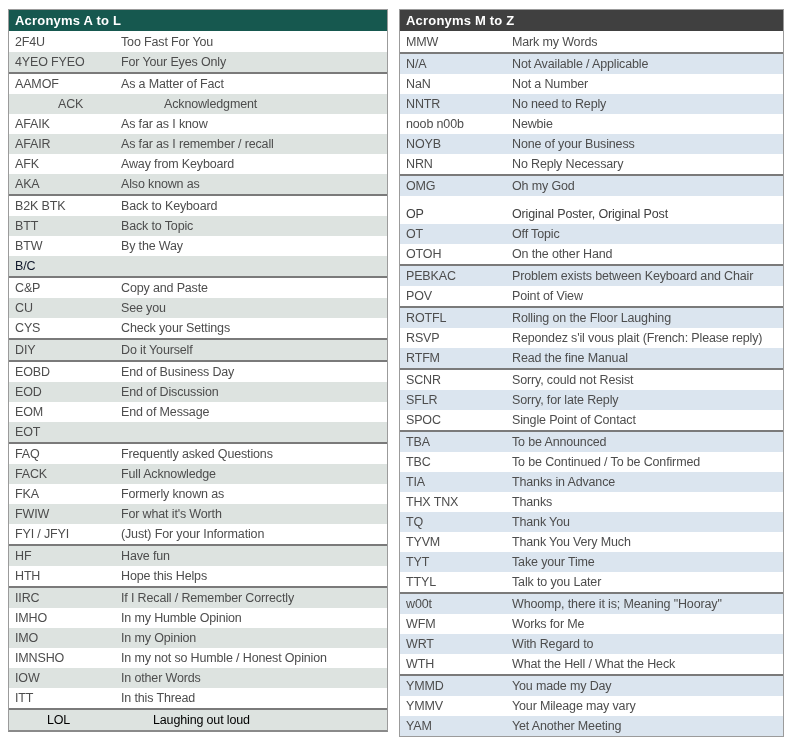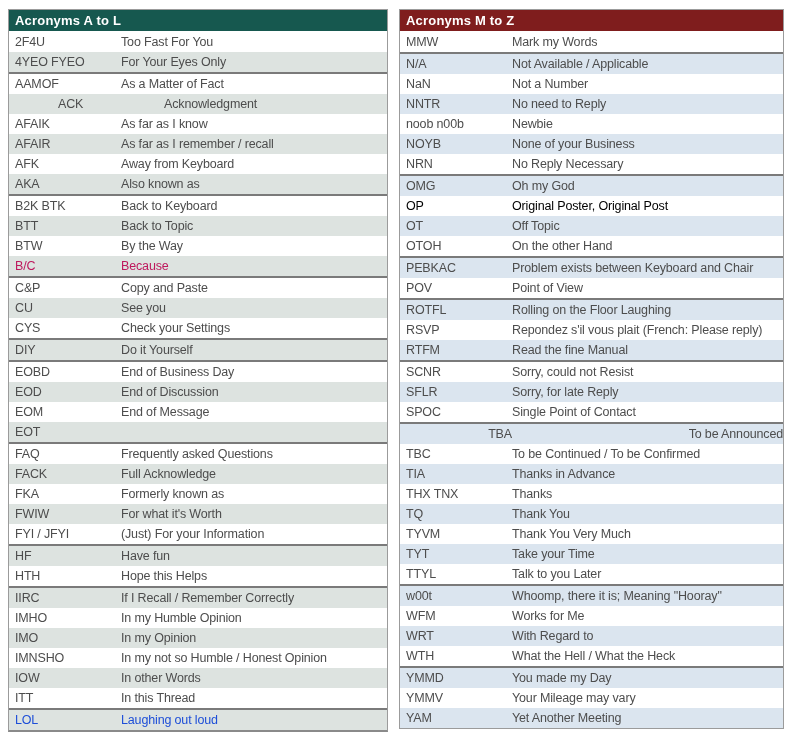--- a/index.html
+++ b/index.html
@@ -111,21 +111,21 @@
             <div class="cell-def">Back to Keyboard</div>
           </div>
           <div class="row shaded" style="color: rgb(77, 77, 77);">
             <div class="cell-acro">BTT</div>
             <div class="cell-def">Back to Topic</div>
           </div>
           <div class="row" style="color: rgb(77, 77, 77);">
             <div class="cell-acro">BTW</div>
             <div class="cell-def">By the Way</div>
           </div>
-          <div class="row shaded" style="color: #be185d;">
+          <div class="row shaded" style="color: #0f172a; flex-direction: column;">
             <div class="cell-acro">B/C</div>
             <div class="cell-def">Because</div>
           </div>
         </div>
         <div class="group">
           <div class="row" style="color: rgb(77, 77, 77);">
             <div class="cell-acro">C&amp;P</div>
             <div class="cell-def">Copy and Paste</div>
           </div>
           <div class="row shaded" style="color: rgb(77, 77, 77);">
@@ -213,29 +213,29 @@
           <div class="row shaded" style="color: rgb(77, 77, 77);">
             <div class="cell-acro">IOW</div>
             <div class="cell-def">In other Words</div>
           </div>
           <div class="row" style="color: rgb(77, 77, 77);">
             <div class="cell-acro">ITT</div>
             <div class="cell-def">In this Thread</div>
           </div>
         </div>
         <div class="group">
-          <div class="row shaded" style="color: #1d4ed8;">
+          <div class="row shaded" style="color: #000000; padding-left: 32px;">
             <div class="cell-acro">LOL</div>
             <div class="cell-def">Laughing out loud</div>
           </div>
         </div>
       </div>
   </section>
   <section class="acro-table t1" style="--divider: #7a7a7a; --shade: #dbe5ef;">
-    <div class="tbl-header" style="background: #7f1d1d; color: rgb(255, 255, 255);">Acronyms M to Z</div>
+    <div class="tbl-header" style="background: #404040; color: rgb(255, 255, 255);">Acronyms M to Z</div>
     <div class="tbl-body">
         <div class="group">
           <div class="row" style="color: rgb(77, 77, 77);">
             <div class="cell-acro">MMW</div>
             <div class="cell-def">Mark my Words</div>
           </div>
         </div>
         <div class="group">
           <div class="row shaded" style="color: rgb(77, 77, 77);">
             <div class="cell-acro">N/A</div>
@@ -260,21 +260,21 @@
           <div class="row" style="color: rgb(77, 77, 77);">
             <div class="cell-acro">NRN</div>
             <div class="cell-def">No Reply Necessary</div>
           </div>
         </div>
         <div class="group">
           <div class="row shaded" style="color: rgb(77, 77, 77);">
             <div class="cell-acro">OMG</div>
             <div class="cell-def">Oh my God</div>
           </div>
-          <div class="row" style="color: #000000;">
+          <div class="row" style="color: #404040; margin-top: 8px;">
             <div class="cell-acro">OP</div>
             <div class="cell-def">Original Poster, Original Post</div>
           </div>
           <div class="row shaded" style="color: rgb(77, 77, 77);">
             <div class="cell-acro">OT</div>
             <div class="cell-def">Off Topic</div>
           </div>
           <div class="row" style="color: rgb(77, 77, 77);">
             <div class="cell-acro">OTOH</div>
             <div class="cell-def">On the other Hand</div>
@@ -312,21 +312,21 @@
           <div class="row shaded" style="color: rgb(77, 77, 77);">
             <div class="cell-acro">SFLR</div>
             <div class="cell-def">Sorry, for late Reply</div>
           </div>
           <div class="row" style="color: rgb(77, 77, 77);">
             <div class="cell-acro">SPOC</div>
             <div class="cell-def">Single Point of Contact</div>
           </div>
         </div>
         <div class="group">
-          <div class="row shaded" style="color: rgb(77, 77, 77); text-align: right;">
+          <div class="row shaded" style="color: rgb(77, 77, 77);">
             <div class="cell-acro">TBA</div>
             <div class="cell-def">To be Announced</div>
           </div>
           <div class="row" style="color: rgb(77, 77, 77);">
             <div class="cell-acro">TBC</div>
             <div class="cell-def">To be Continued / To be Confirmed</div>
           </div>
           <div class="row shaded" style="color: rgb(77, 77, 77);">
             <div class="cell-acro">TIA</div>
             <div class="cell-def">Thanks in Advance</div>

